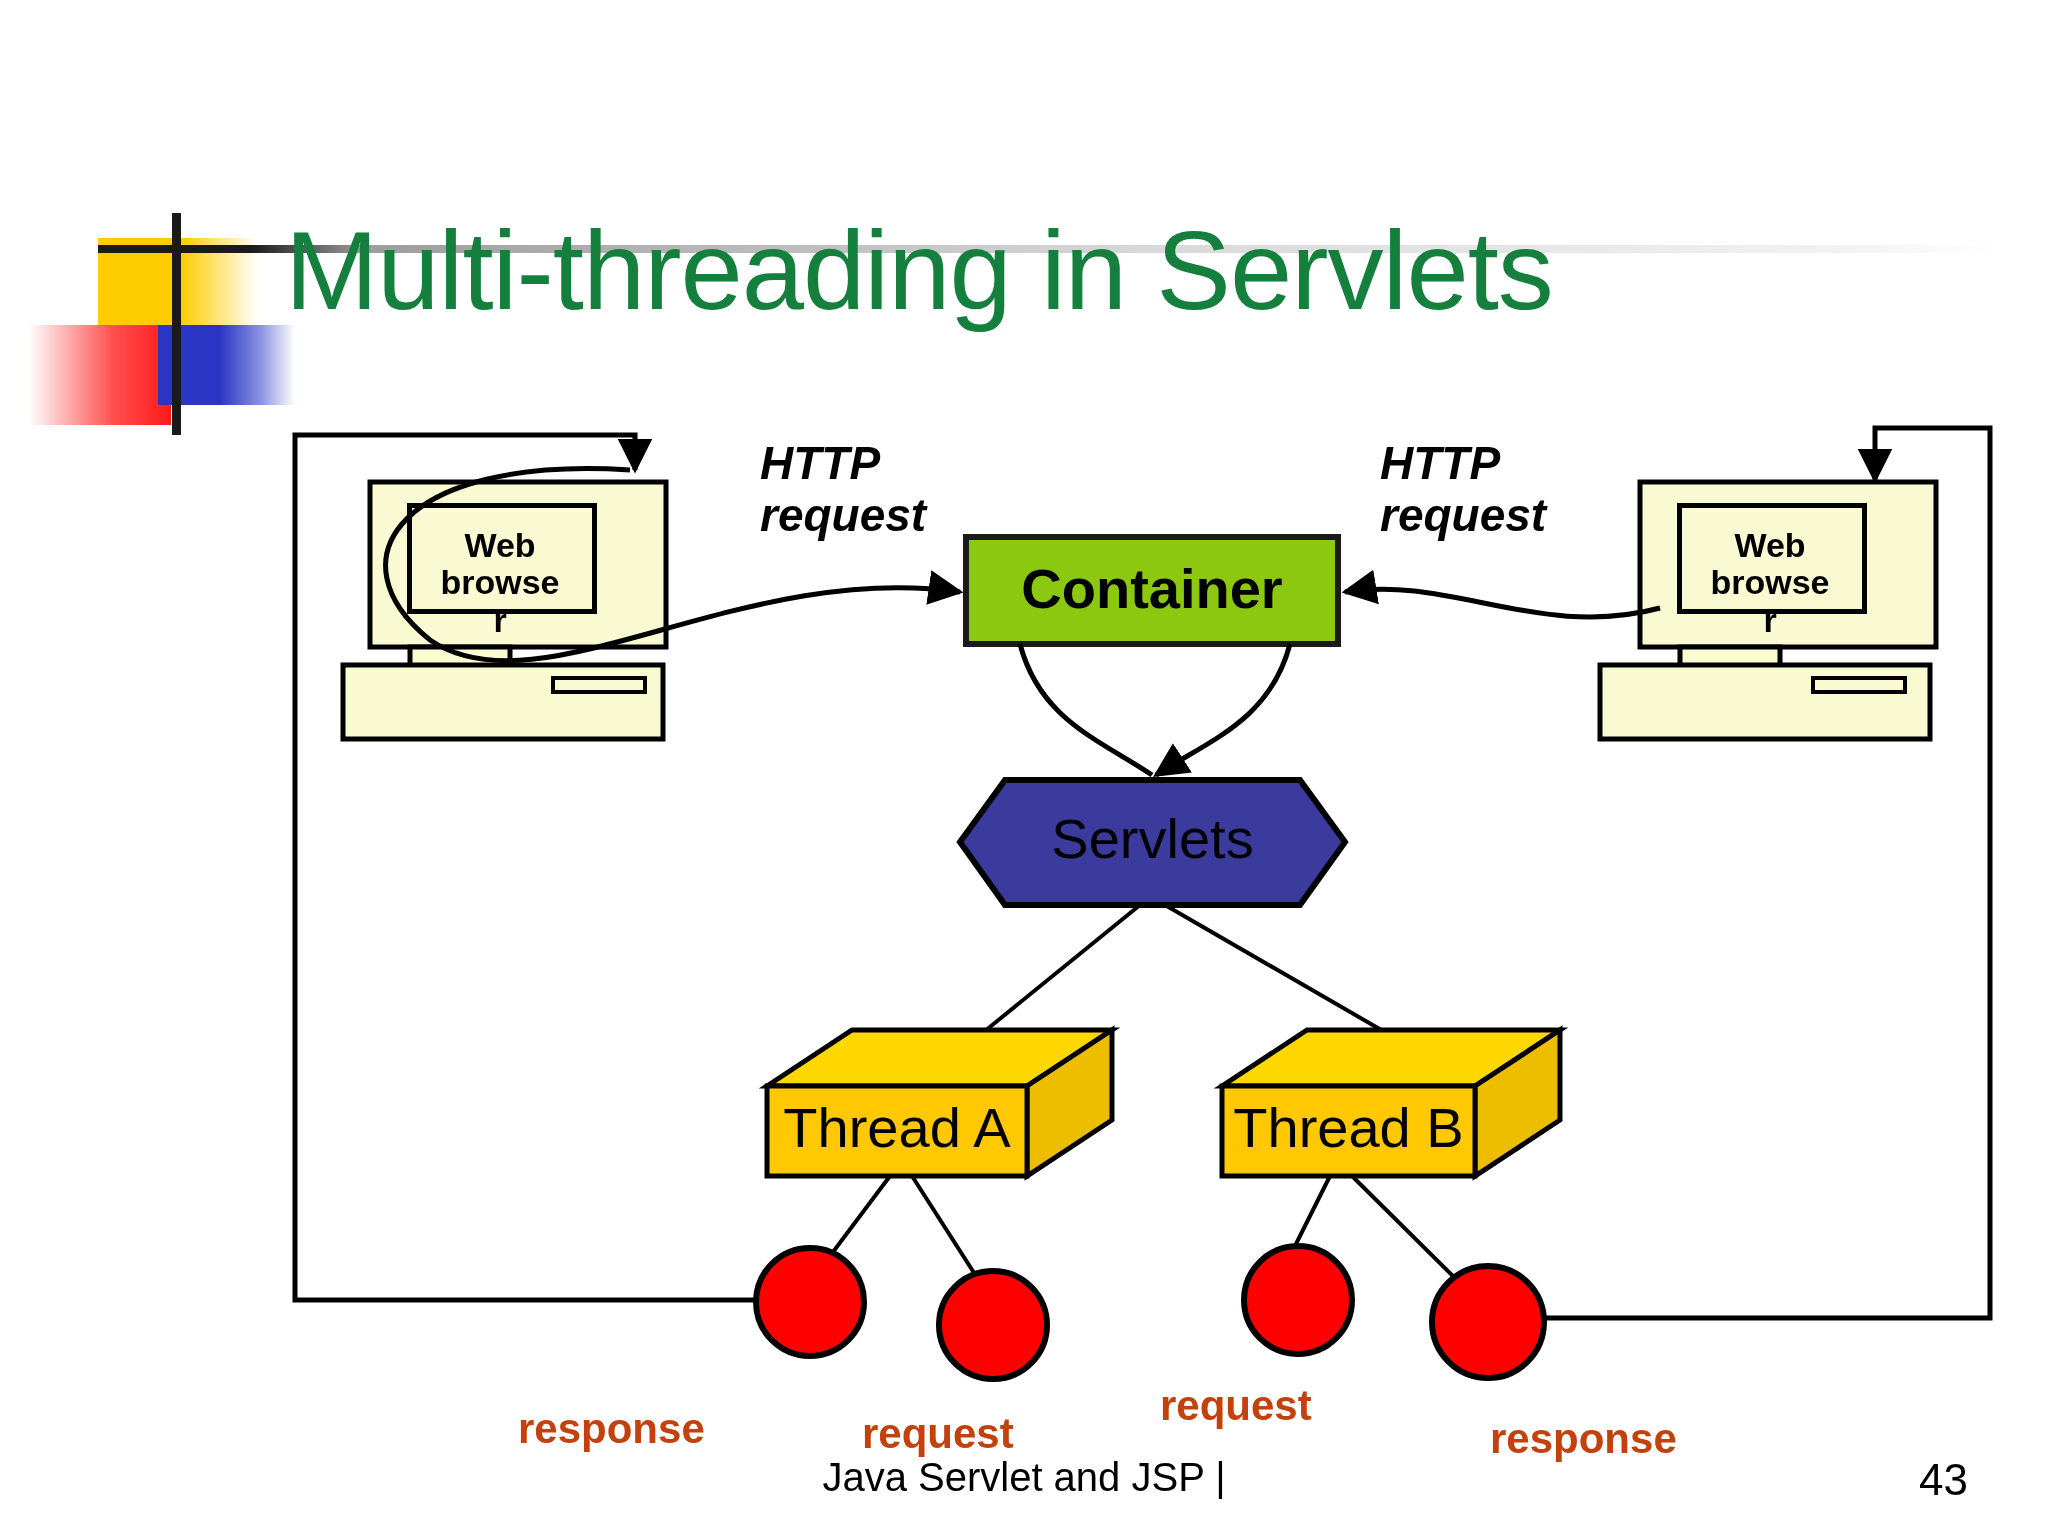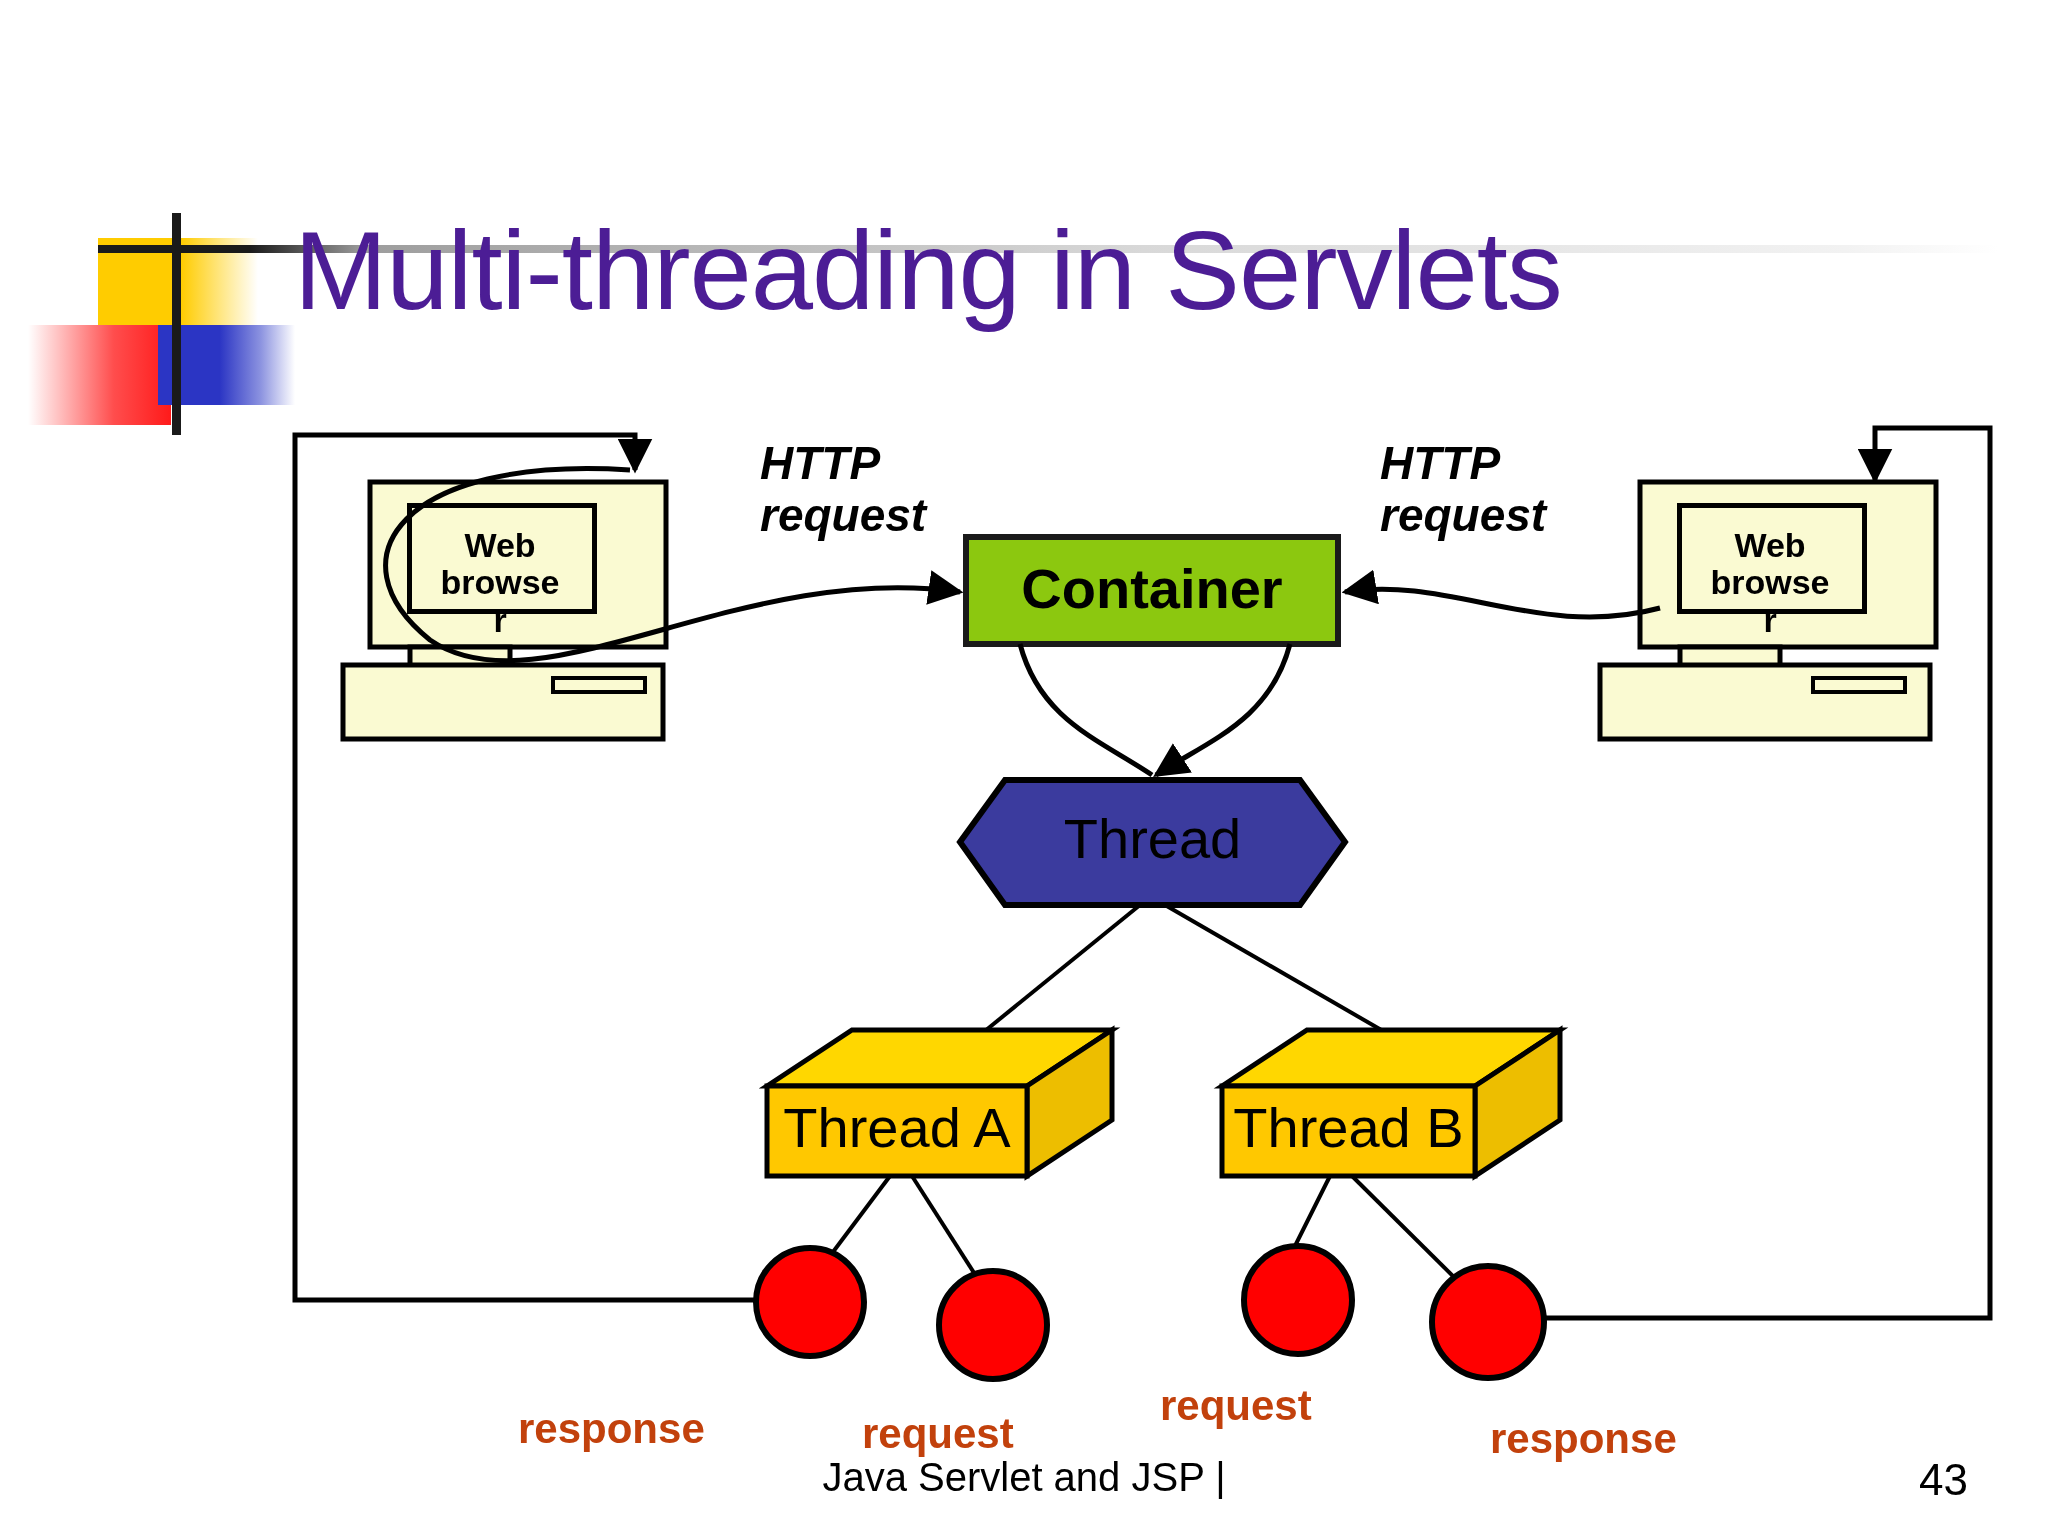--- a/index.html
+++ b/index.html
@@ -33,22 +33,22 @@
     position: absolute; left: 172px; top: 63px; width: 9px; height: 222px;
     background: #1a1a1a;
   }
   .rule-h {
     position: absolute; left: 98px; top: 245px; width: 1900px; height: 8px;
     background: linear-gradient(to right, #1a1a1a 0%, #1a1a1a 8%, #9d9d9d 14%, #d8d8d8 55%, #f2f2f2 92%, #ffffff 100%);
   }
 
   
   #page-title {
-    position: absolute; left: 294px; top: 215px;
-    font-size: 112px; color: #4c1d95; letter-spacing: -1px;
+    position: absolute; left: 285px; top: 215px;
+    font-size: 112px; color: #15803d; letter-spacing: -1px;
     white-space: nowrap; line-height: 1;
   }
 
   
   #diagram { position: absolute; left: 0; top: 0; width: 2048px; height: 1536px; }
 
   
   .lbl { position: absolute; white-space: pre; }
   .http-lbl {
     font-size: 46px; font-weight: bold; font-style: italic; color: #000;
@@ -162,21 +162,21 @@
 request</div>
 
 <div class="lbl browser-lbl" style="left:412px; top:527px;">Web
 browse
 r</div>
 <div class="lbl browser-lbl" style="left:1682px; top:527px;">Web
 browse
 r</div>
 
 <div class="lbl node-lbl" style="left:966px; top:556px; width:372px;font-weight:bold;">Container</div>
-<div class="lbl node-lbl" style="left:960px; top:806px; width:385px;">Thread</div>
+<div class="lbl node-lbl" style="left:960px; top:806px; width:385px;">Servlets</div>
 <div class="lbl node-lbl" style="left:767px; top:1095px; width:260px;">Thread A</div>
 <div class="lbl node-lbl" style="left:1222px; top:1095px; width:253px;">Thread B</div>
 
 <div class="lbl rr-lbl" style="left:518px; top:1405px;">response</div>
 <div class="lbl rr-lbl" style="left:862px; top:1410px;">request</div>
 <div class="lbl rr-lbl" style="left:1160px; top:1382px;">request</div>
 <div class="lbl rr-lbl" style="left:1490px; top:1415px;">response</div>
 
 <div id="footer-text">Java Servlet and JSP |</div>
 <div id="page-number">43</div>

